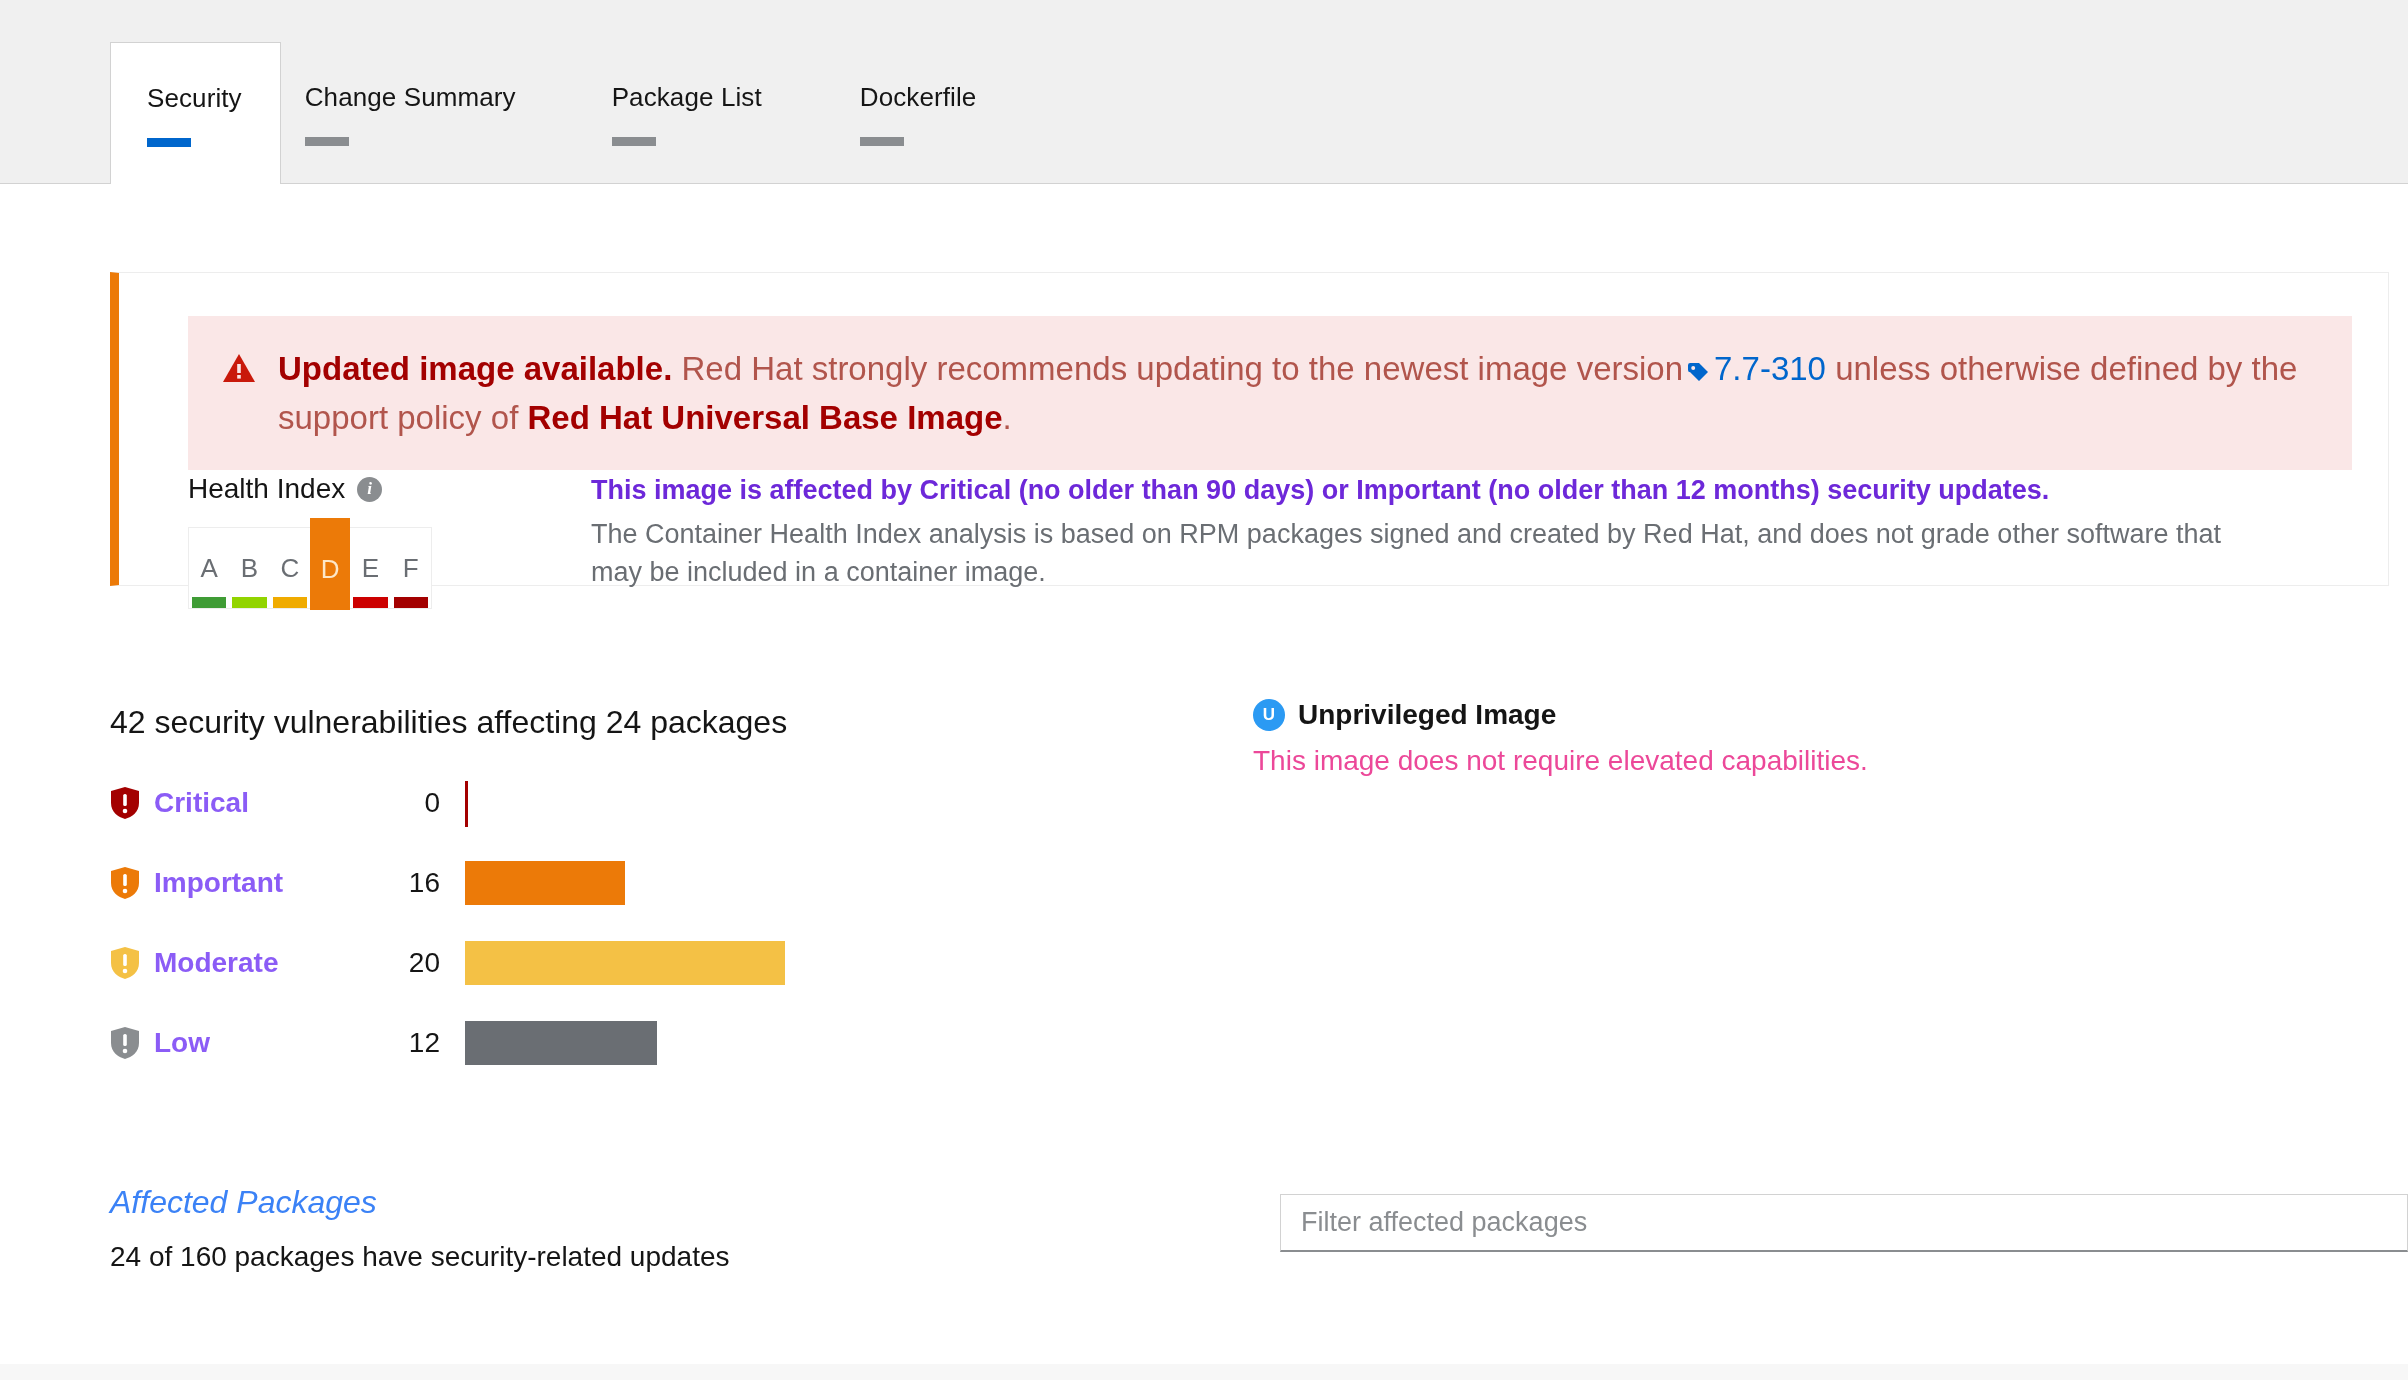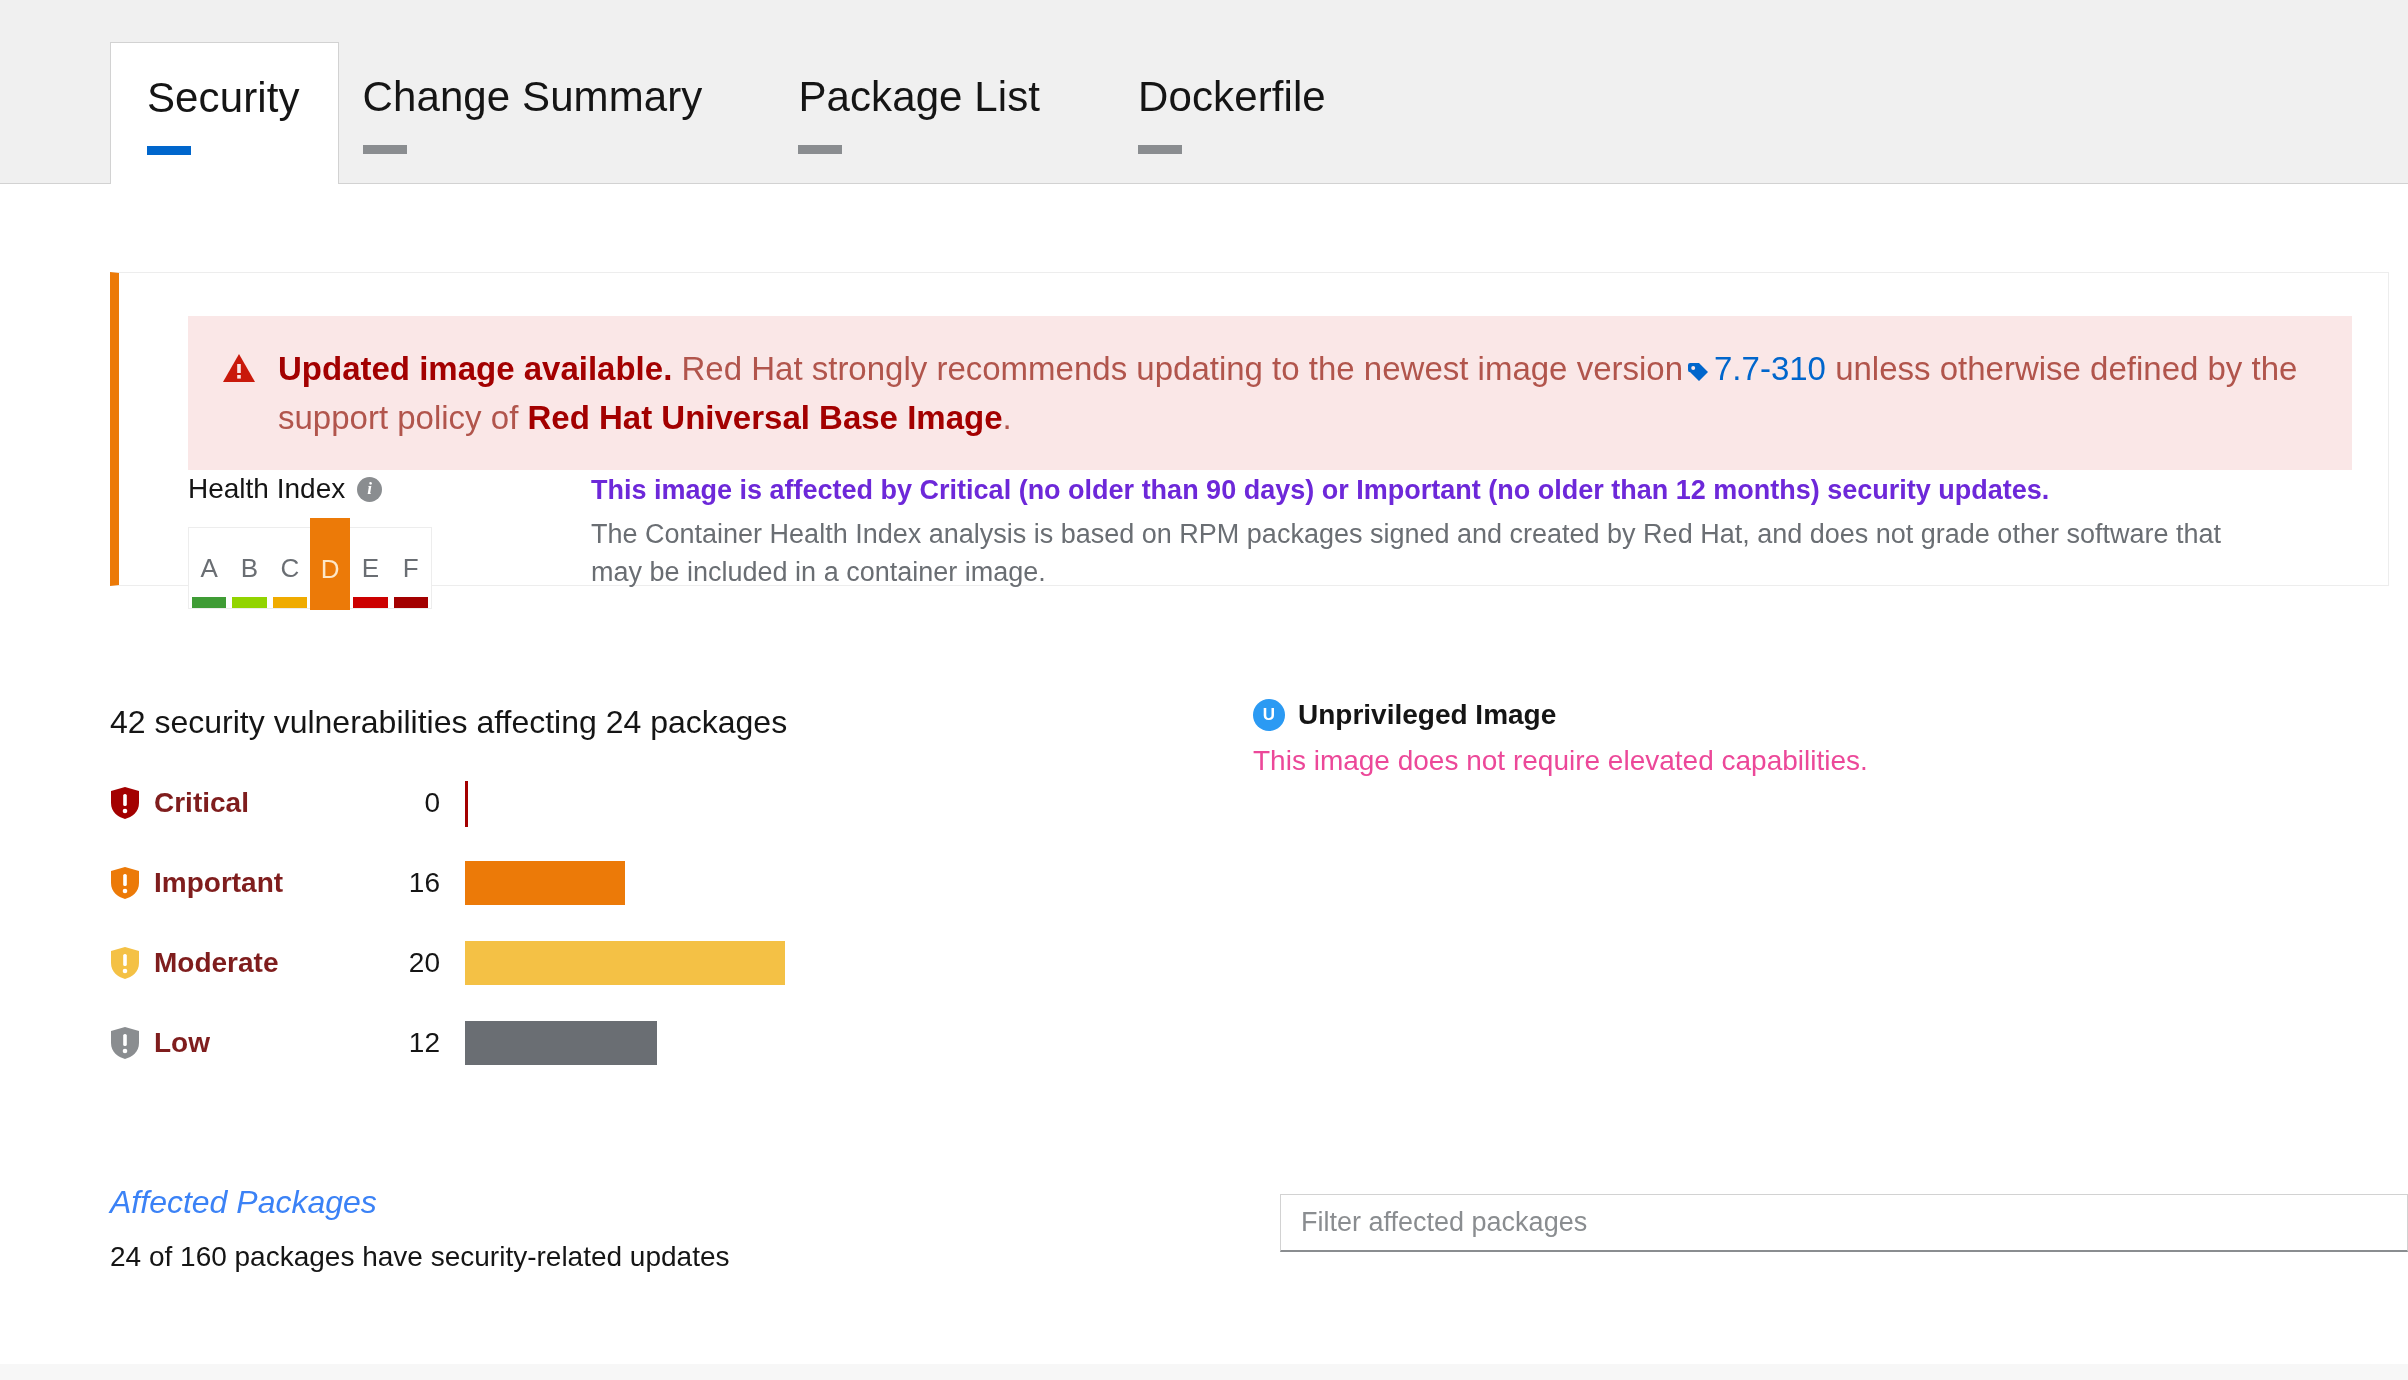--- a/index.html
+++ b/index.html
@@ -26,21 +26,21 @@
     height: 141px;
     padding: 0 42px;
     display: flex;
     flex-direction: column;
     justify-content: center;
     align-items: flex-start;
     cursor: pointer;
     min-width: 140px;
   }
   .tab .tab-label {
-    font-size: 42px;
+    font-size: 26px;
     color: #151515;
     line-height: 1;
     letter-spacing: 0.1px;
     margin-top: 4px;
   }
   .tab .tab-underline {
     width: 44px;
     height: 9px;
     background: #8a8d90;
     margin-top: 27px;
@@ -185,21 +185,21 @@
   }
   .vuln-row {
     display: flex;
     align-items: center;
     height: 80px;
   }
   .vuln-icon { width: 30px; height: 34px; flex: 0 0 auto; }
   .vuln-name {
     font-size: 28px;
     font-weight: bold;
-    color: #7f1d1d;
+    color: #8b5cf6;
     margin-left: 14px;
     width: 200px;
   }
   .vuln-count {
     font-size: 28px;
     color: #151515;
     width: 86px;
     text-align: right;
     margin-right: 25px;
   }

